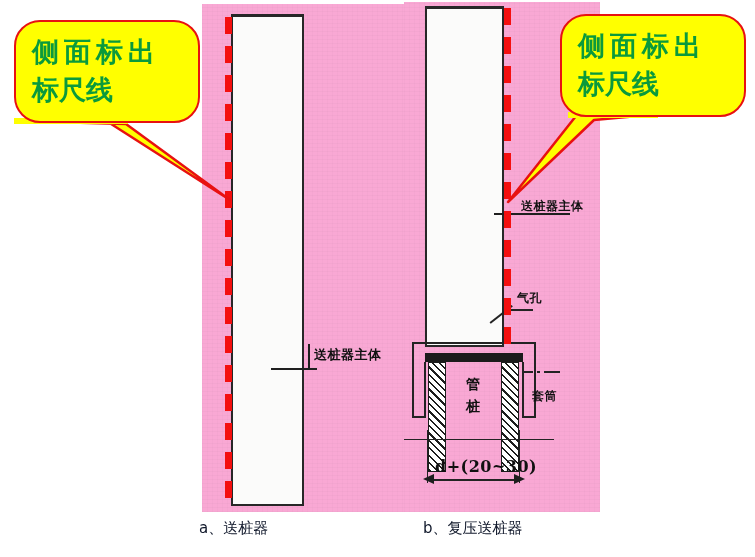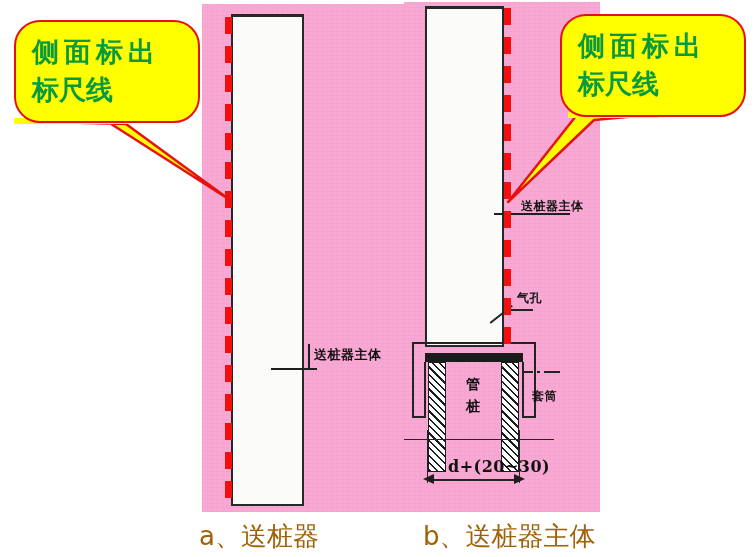--- a/index.html
+++ b/index.html
@@ -75,22 +75,22 @@
     line-height:1.38;
     white-space:nowrap;
   }
   .bubble .line.spaced{letter-spacing:5px;}
   .tail{position:absolute;overflow:visible;pointer-events:none;}
 
   
   .caption{
     position:absolute;
     font-family:"DejaVu Sans","Liberation Serif",serif;
-    font-size:26px;
-    color:#a16207;
+    font-size:15px;
+    color:#0f172a;
     white-space:nowrap;
   }
 
   
   .thin-line{position:absolute;background:#232323;}
   .hatch{
     position:absolute;
     background:
       repeating-linear-gradient(45deg,#1d1d1d 0px,#1d1d1d 1.6px,#ffffff 1.6px,#ffffff 5.2px);
     border:1.6px solid #1d1d1d;
@@ -171,21 +171,21 @@
     <div class="cn-label" style="left:128px;top:349px;font-size:12px;margin-top:37px;">套筒</div>
 
     <div class="thin-line" style="left:0px;top:437px;width:150px;height:1.4px;"></div>
 
     <div class="thin-line" style="left:23px;top:428px;width:1.4px;height:53px;"></div>
     <div class="thin-line" style="left:115px;top:428px;width:1.4px;height:53px;"></div>
 
     <div class="thin-line" style="left:23px;top:477px;width:93px;height:1.6px;"></div>
     <div class="dim-arrow" style="left:19px;top:472px;width:0;height:0;border-top:5px solid transparent;border-bottom:5px solid transparent;border-right:11px solid #1d1d1d;"></div>
     <div class="dim-arrow" style="left:110px;top:472px;width:0;height:0;border-top:5px solid transparent;border-bottom:5px solid transparent;border-left:11px solid #1d1d1d;"></div>
-    <div class="cn-label" style="left:44px;top:455px;font-size:16px;font-family:'DejaVu Serif',serif;">d+(20~30)</div>
+    <div class="cn-label" style="left:31px;top:455px;font-size:16px;font-family:'DejaVu Serif',serif;">d+(20~30)</div>
   </div>
 
   <div class="dash-col" style="left:504px;top:8px;height:340px;">
     <i></i>
       <i></i>
       <i></i>
       <i></i>
       <i></i>
       <i></i>
       <i></i>
@@ -212,15 +212,15 @@
       <polygon points="10,190 78,104 140,104 96,108" fill="#ffff00" stroke="#e81111" stroke-width="2.5" stroke-linejoin="round"></polygon>
       <line x1="70" y1="103" x2="160" y2="103" stroke="#ffff00" stroke-width="6"></line>
     </svg>
     <div class="bubble" style="left:62px;top:2px;width:186px;height:103px;">
       <div class="line spaced">侧面标出</div>
       <div class="line">标尺线</div>
     </div>
   </div>
 
   <div class="caption" style="left:199px;top:519px;">a、送桩器</div>
-  <div class="caption" style="left:423px;top:519px;">b、送桩器主体</div>
+  <div class="caption" style="left:423px;top:519px;">b、复压送桩器</div>
 
 </div>
 
 </body></html>

